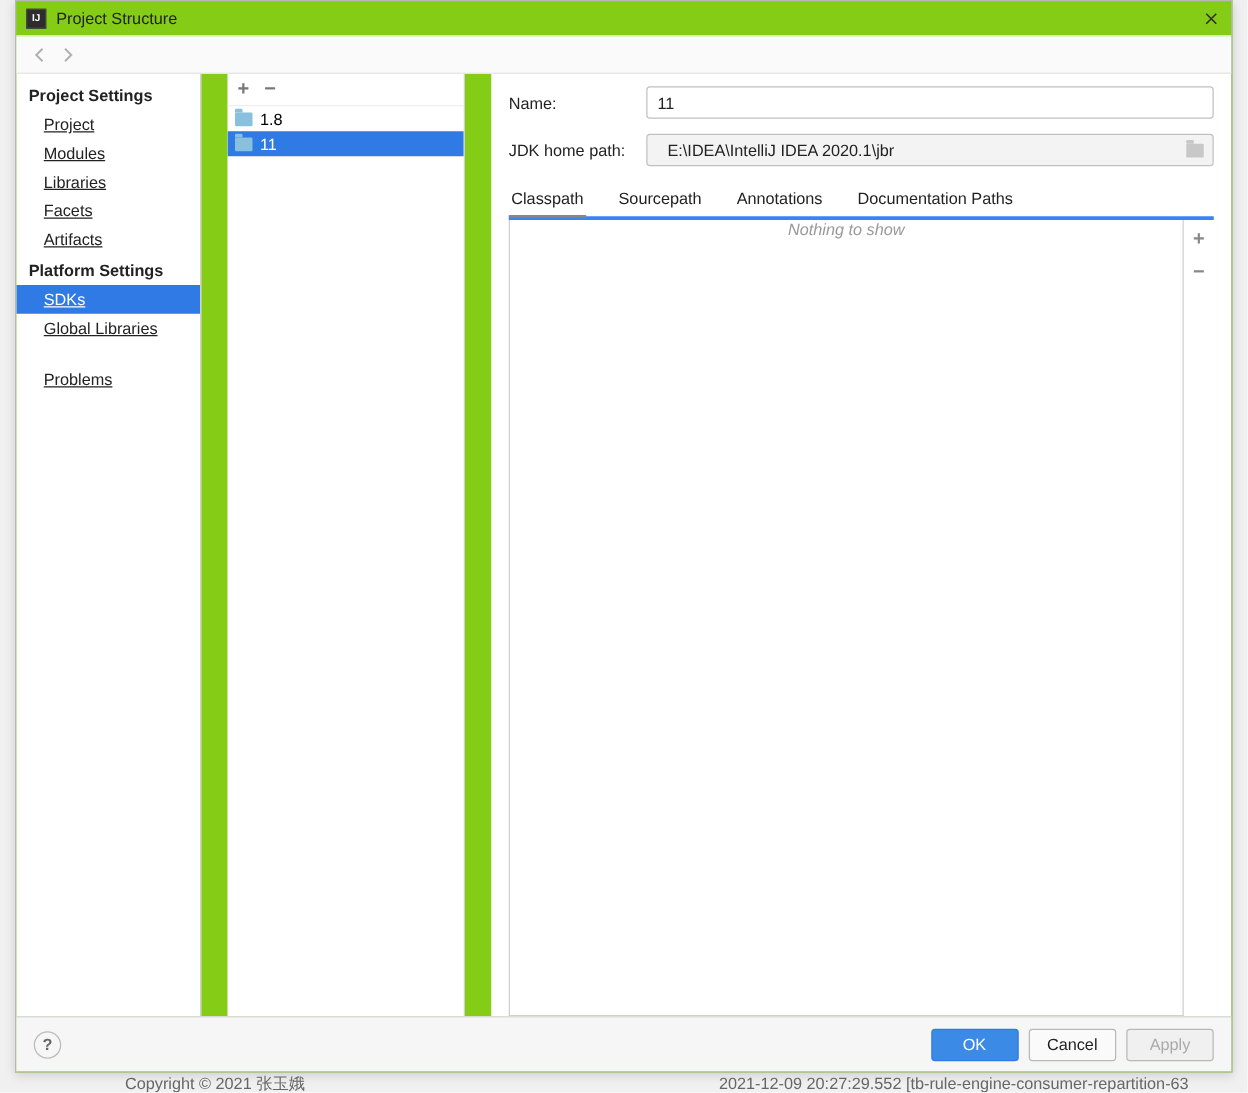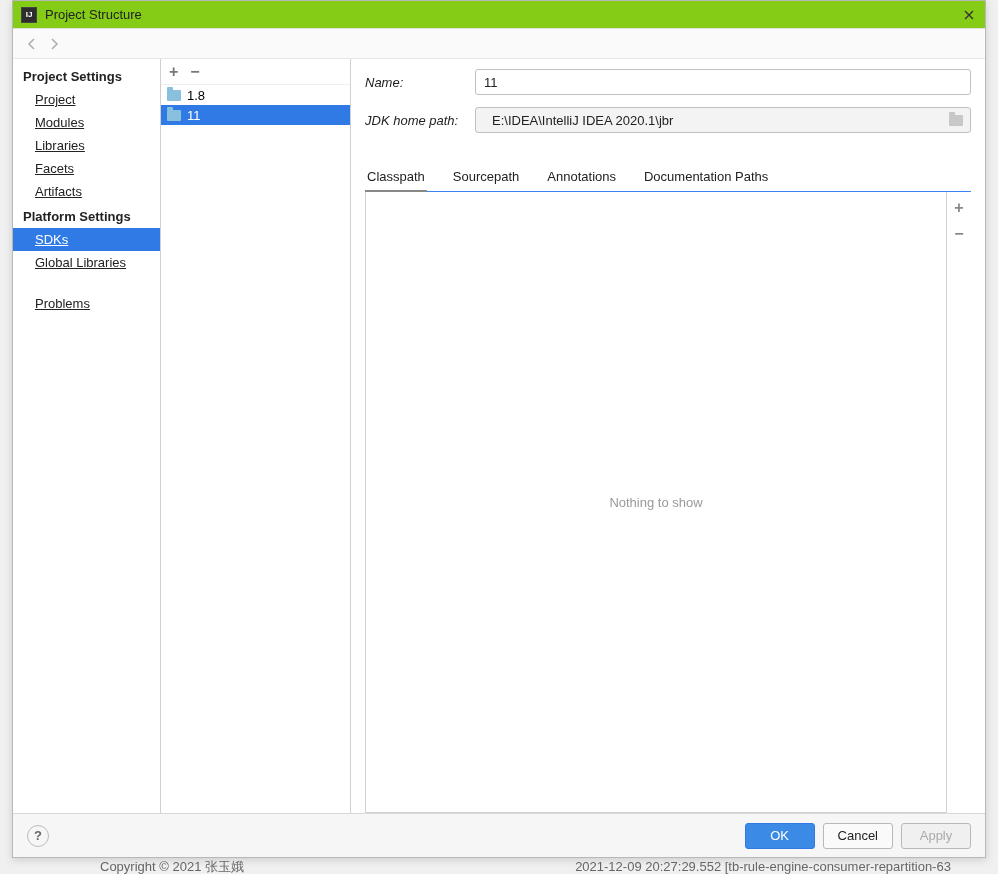--- a/index.html
+++ b/index.html
@@ -14,21 +14,21 @@
 .titlebar { display: flex; align-items: center; height: 28px; padding: 0 8px; border-bottom: 1px solid #e0e0e0; }
 .titlebar .ij-icon { width: 16px; height: 16px; background: #2d2d2d; border: 1px solid #444; margin-right: 8px; display: flex; align-items: center; justify-content: center; }
 .titlebar .ij-icon::after { content: "IJ"; color: #fff; font-size: 8px; font-weight: bold; }
 .titlebar .title { flex: 1; color: #222; }
 .titlebar .close { width: 16px; height: 16px; cursor: pointer; display: flex; align-items: center; justify-content: center; }
 .titlebar .close svg { width: 10px; height: 10px; }
 
 .toolstrip { height: 30px; display: flex; align-items: center; padding: 0 8px; border-bottom: 1px solid #e8e8e8; background: #fafafa; }
 .nav-arrow { width: 22px; height: 22px; display: flex; align-items: center; justify-content: center; color: #b0b0b0; cursor: pointer; }
 
-.body { flex: 1; display: flex; overflow: hidden; }
+.body { flex: 1; display: flex; overflow: hidden; gap: 21px; }
 
 
 .sidebar { width: 148px; border-right: 1px solid #d0d0d0; background: #fff; padding-top: 4px; overflow: hidden; }
 .sidebar .section { font-weight: bold; color: #222; padding: 6px 10px 4px; }
 .sidebar .item { padding: 4px 10px 4px 22px; color: #222; cursor: pointer; white-space: nowrap; text-decoration: underline; }
 .sidebar .item.selected { background: #2f7ae5; color: #fff; }
 .sidebar .spacer { height: 18px; }
 
 
 .sdkcol { width: 190px; border-right: 1px solid #d0d0d0; background: #fff; display: flex; flex-direction: column; }
@@ -36,34 +36,34 @@
 .sdkcol .listtools .tool { color: #777; font-size: 16px; font-weight: bold; cursor: pointer; line-height: 1; }
 .sdkcol .list { flex: 1; overflow: auto; }
 .sdkcol .entry { display: flex; align-items: center; height: 20px; padding: 0 6px; gap: 6px; cursor: pointer; }
 .sdkcol .entry.selected { background: #2f7ae5; color: #fff; }
 .sdkcol .entry .folder-icon { width: 14px; height: 11px; background: #88c0de; border-radius: 1px; position: relative; flex-shrink: 0; }
 .sdkcol .entry .folder-icon::before { content: ""; position: absolute; top: -3px; left: 0; width: 6px; height: 3px; background: #88c0de; border-radius: 1px 1px 0 0; }
 
 
 .main { flex: 1; display: flex; flex-direction: column; padding: 10px 14px 0 14px; position: relative; background: #fff; }
 .formrow { display: flex; align-items: center; margin-bottom: 12px; gap: 10px; }
-.formrow .label { width: 100px; color: #222; font-style: italic; }
+.formrow .label { width: 100px; color: #222; }
 .formrow input[type=text] { flex: 1; height: 26px; border: 1px solid #c0c0c0; border-radius: 3px; padding: 0 8px; color: #222; background: #fff; }
 .formrow .pathwrap { flex: 1; display: flex; align-items: center; height: 26px; border: 1px solid #c0c0c0; border-radius: 3px; background: #f3f3f3; padding: 0 4px 0 8px; }
 .formrow .pathwrap input { flex: 1; border: none; background: transparent; height: 100%; color: #222; outline: none; }
 .formrow .pathwrap .browse { width: 20px; height: 20px; display: flex; align-items: center; justify-content: center; cursor: pointer; }
 .formrow .pathwrap .browse .folder-icon { width: 14px; height: 11px; background: #c8c8c8; border-radius: 1px; position: relative; }
 .formrow .pathwrap .browse .folder-icon::before { content: ""; position: absolute; top: -3px; left: 0; width: 6px; height: 3px; background: #c8c8c8; border-radius: 1px 1px 0 0; }
 
-.tabs { display: flex; gap: 24px; border-bottom: 1px solid #3b82f6; margin-top: 18px; }
+.tabs { display: flex; gap: 24px; border-bottom: 3px solid #3b82f6; margin-top: 0; }
 .tab { padding: 6px 2px; color: #222; cursor: pointer; border-bottom: 2px solid transparent; margin-bottom: -1px; }
 .tab.active { border-bottom: 2px solid #888; }
 
 .classpath-area { flex: 1; display: flex; position: relative; }
-.cp-list { flex: 1; border: 1px solid #d0d0d0; border-top: none; display: flex; align-items: center; justify-content: center; color: #999; background: #fff; }
+.cp-list { flex: 1; border: 1px solid #d0d0d0; border-top: none; display: flex; justify-content: center; color: #999; background: #fff; font-style: italic; }
 .cp-tools { width: 24px; display: flex; flex-direction: column; align-items: center; padding-top: 8px; gap: 10px; }
 .cp-tools .tool { color: #888; font-size: 16px; font-weight: bold; cursor: pointer; line-height: 1; }
 
 
 .footer { height: 44px; border-top: 1px solid #d8d8d8; display: flex; align-items: center; padding: 0 14px; gap: 8px; background: #f6f6f6; }
 .footer .help { width: 22px; height: 22px; border: 1px solid #bbb; border-radius: 50%; display: flex; align-items: center; justify-content: center; color: #666; font-weight: bold; cursor: pointer; }
 .footer .spacer { flex: 1; }
 .footer button { height: 26px; min-width: 70px; padding: 0 14px; border-radius: 3px; border: 1px solid #b8b8b8; background: #fafafa; color: #222; cursor: pointer; }
 .footer button.primary { background: #3b8ae6; border-color: #2f7ae5; color: #fff; font-weight: normal; }
 .footer button:disabled { color: #aaa; background: #f0f0f0; cursor: default; }

